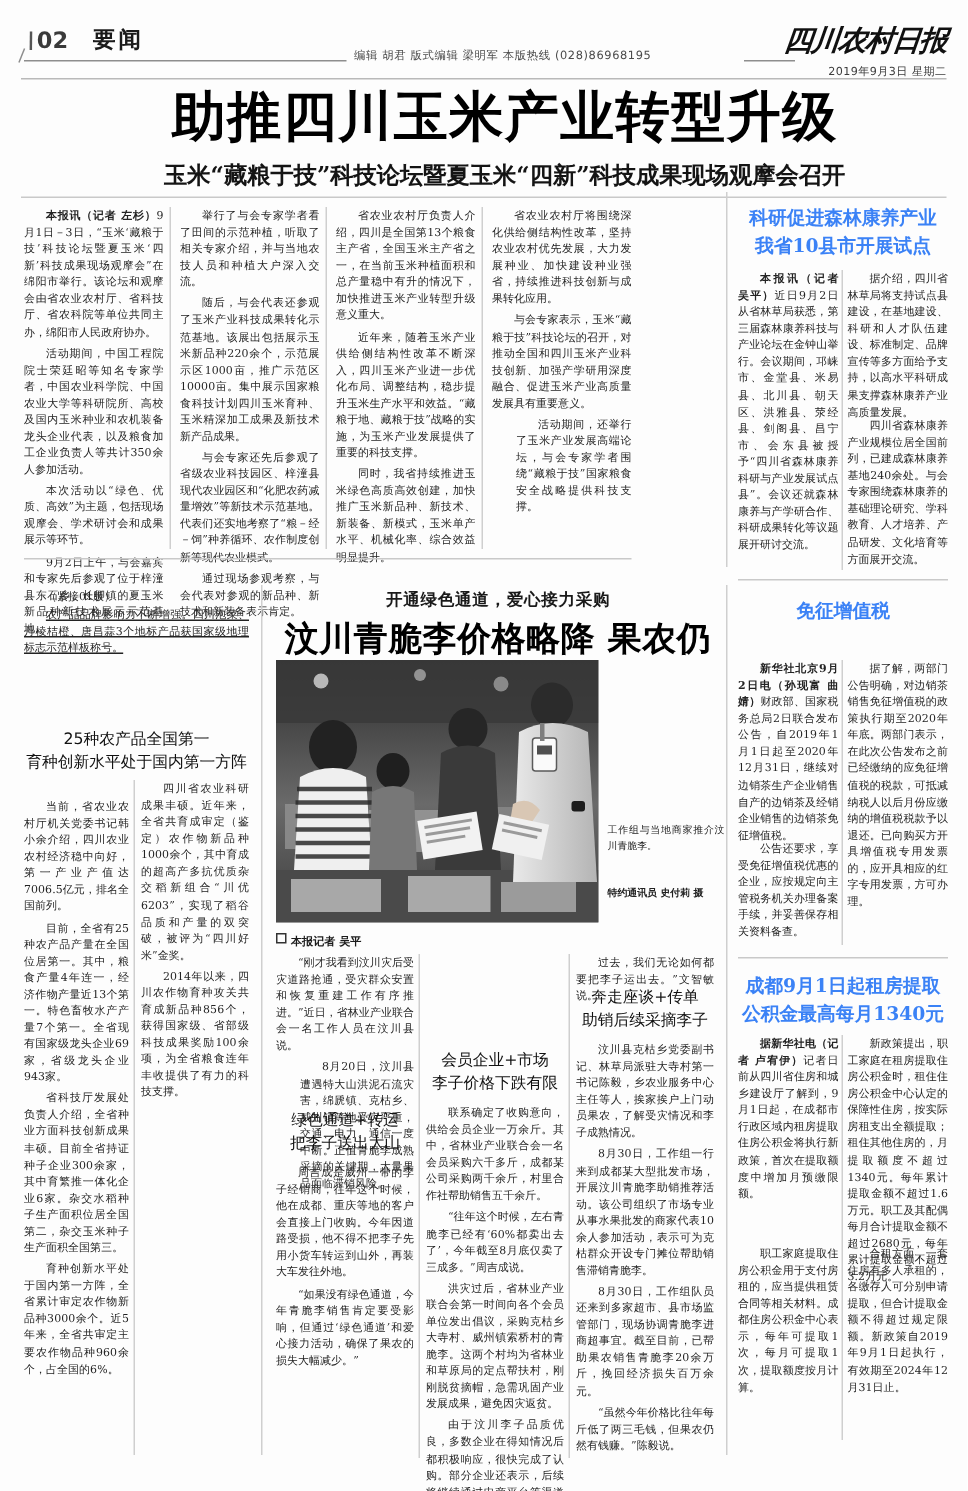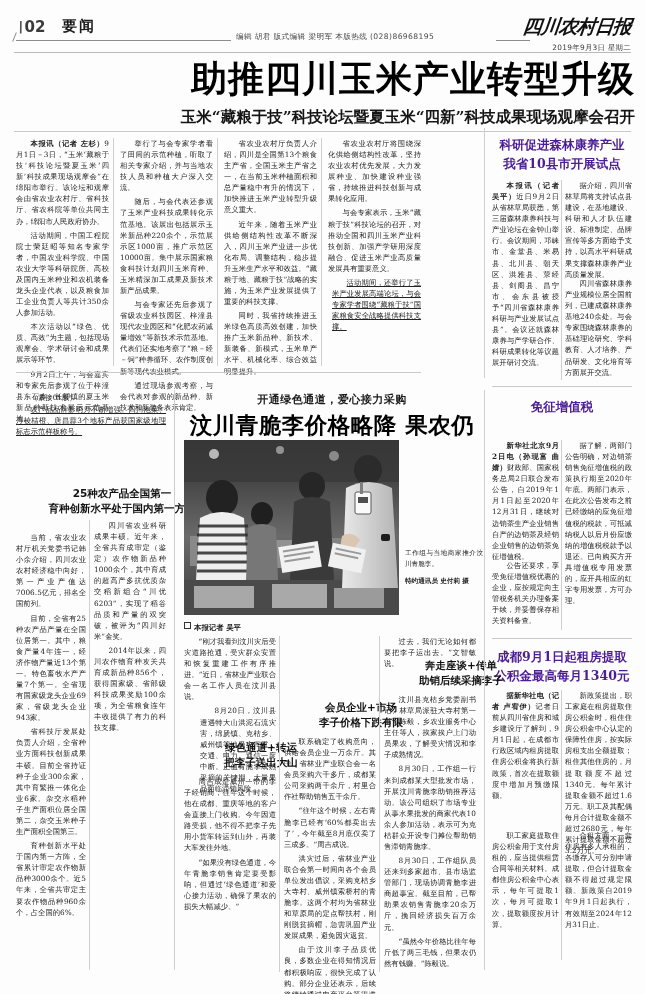--- a/index.html
+++ b/index.html
@@ -14,47 +14,47 @@
   .rule-left{position:absolute;left:16px;top:32px;width:215px;height:0;border-top:1px solid #8e8e8e;}
   .rule-left:after{content:"";position:absolute;left:-2px;top:-9px;width:1px;height:10px;background:#8e8e8e;transform:rotate(22deg);}
   .credits{position:absolute;left:236px;top:24px;width:255px;text-align:left;font-size:7.6px;color:#4b4b4b;letter-spacing:.4px;white-space:nowrap;}
   .rule-right{position:absolute;left:496px;top:32px;width:34px;height:0;border-top:1px solid #8e8e8e;}
   .brand{position:absolute;right:14px;top:6px;text-align:right;}
   .brand-name{font-family:"DejaVu Serif","Liberation Serif",serif;font-size:19px;font-weight:bold;font-style:italic;letter-spacing:-1px;color:#111;transform:skewX(-6deg);}
   .brand-date{margin-top:3px;font-size:7.4px;color:#3c3c3c;letter-spacing:.3px;}
   .hr-top{position:absolute;left:14px;top:52px;width:617px;height:0;border-top:1px solid #b9b9b9;}
 
   
-  .headline-wrap{position:absolute;left:18px;top:58px;width:617px;text-align:right;}
+  .headline-wrap{position:absolute;left:28px;top:58px;width:617px;text-align:center;}
   .headline{font-family:"DejaVu Sans","Liberation Sans",sans-serif;font-size:36px;font-weight:bold;letter-spacing:1px;color:#000;line-height:1.18;}
   .subhead{margin-top:7px;font-family:"DejaVu Serif","Liberation Serif",serif;font-size:15.5px;font-weight:bold;color:#141414;letter-spacing:0px;}
   .hr-underhead{position:absolute;left:14px;top:131px;width:617px;height:0;border-top:1px solid #c9c9c9;}
 
   
   .vline{position:absolute;width:0;border-left:1px solid #cfcfcf;}
 
   
   .col{position:absolute;font-family:"DejaVu Serif","Liberation Serif",serif;}
   .body-text{font-size:7.3px;line-height:1.52;color:#232323;text-align:justify;text-justify:inter-ideograph;letter-spacing:.05px;}
   .body-text b{font-weight:bold;}
 
-  .minihead{font-family:"DejaVu Sans","Liberation Sans",sans-serif;font-weight:bold;text-align:center;color:#111;margin-left:31px;}
+  .minihead{font-family:"DejaVu Sans","Liberation Sans",sans-serif;font-weight:normal;text-align:center;color:#111;}
   .mh-12{font-size:10.5px;line-height:1.45;}
 
-  .rhead{font-family:"DejaVu Serif","Liberation Serif",serif;font-size:12.5px;font-weight:bold;text-align:center;line-height:1.5;color:#4c1d95;}
+  .rhead{font-family:"DejaVu Serif","Liberation Serif",serif;font-size:12.5px;font-weight:bold;text-align:center;line-height:1.5;color:#3b82f6;}
 
   
   .feature-shoulder{font-family:"DejaVu Serif","Liberation Serif",serif;font-size:11px;font-weight:bold;text-align:center;color:#1a1a1a;letter-spacing:.5px;}
   .feature-head{font-family:"DejaVu Sans","Liberation Sans",sans-serif;font-size:22.5px;font-weight:bold;text-align:center;color:#000;letter-spacing:.5px;margin-top:3px;}
 
   
   .photo{position:absolute;left:184px;top:440px;width:215px;height:175px;overflow:hidden;background:#6d6d6d;}
   .photo svg{display:block;}
   .caption{position:absolute;left:405px;top:548px;width:78px;font-family:"DejaVu Serif","Liberation Serif",serif;font-size:6.6px;line-height:1.6;color:#222;text-align:justify;}
-  .caption .credit{font-weight:bold;display:block;margin-top:7px;}
+  .caption .credit{font-weight:bold;display:block;margin-top:21px;}
   .byline{position:absolute;left:184px;top:622px;font-family:"DejaVu Serif","Liberation Serif",serif;font-size:7.4px;font-weight:bold;color:#1b1b1b;}
   .byline .box{display:inline-block;width:5px;height:5px;border:1px solid #333;margin-right:3px;vertical-align:1px;}
 
   .divider-h{position:absolute;height:0;border-top:1px solid #c9c9c9;}
 </style>
 </head>
 <body>
 
 <div class="page">
 
@@ -90,21 +90,21 @@
       <p style="margin:0 0 3px 0;text-indent:2em;">通过现场参观考察，与会代表对参观的新品种、新技术和新装备表示肯定。</p>
     </div>
   <div class="col body-text" style="left:224px;top:138px;width:93px;">
       <p style="margin:0 0 3px 0;text-indent:2em;">省农业农村厅负责人介绍，四川是全国第13个粮食主产省，全国玉米主产省之一，在当前玉米种植面积和总产量稳中有升的情况下，加快推进玉米产业转型升级意义重大。</p>
       <p style="margin:0 0 3px 0;text-indent:2em;">近年来，随着玉米产业供给侧结构性改革不断深入，四川玉米产业进一步优化布局、调整结构，稳步提升玉米生产水平和效益。“藏粮于地、藏粮于技”战略的实施，为玉米产业发展提供了重要的科技支撑。</p>
       <p style="margin:0 0 3px 0;text-indent:2em;">同时，我省持续推进玉米绿色高质高效创建，加快推广玉米新品种、新技术、新装备、新模式，玉米单产水平、机械化率、综合效益明显提升。</p>
     </div>
   <div class="col body-text" style="left:328px;top:138px;width:93px;">
       <p style="margin:0 0 3px 0;text-indent:2em;">省农业农村厅将围绕深化供给侧结构性改革，坚持农业农村优先发展，大力发展种业、加快建设种业强省，持续推进科技创新与成果转化应用。</p>
       <p style="margin:0 0 3px 0;text-indent:2em;">与会专家表示，玉米“藏粮于技”科技论坛的召开，对推动全国和四川玉米产业科技创新、加强产学研用深度融合、促进玉米产业高质量发展具有重要意义。</p>
-      <p style="margin:0 0 3px 4px;text-indent:2em;text-decoration:underline;">活动期间，还举行了玉米产业发展高端论坛，与会专家学者围绕“藏粮于技”国家粮食安全战略提供科技支撑。</p>
+      <p style="margin:0 0 3px 16px;text-indent:2em;">活动期间，还举行了玉米产业发展高端论坛，与会专家学者围绕“藏粮于技”国家粮食安全战略提供科技支撑。</p>
     </div>
 
   <div class="vline" style="left:113px;top:138px;height:228px;"></div>
   <div class="vline" style="left:217px;top:138px;height:228px;"></div>
   <div class="vline" style="left:321px;top:138px;height:228px;"></div>
   <div class="vline" style="left:484px;top:128px;height:250px;"></div>
 
   <div class="col" style="left:492px;top:136px;width:140px;">
     <div class="rhead">科研促进森林康养产业</div>
     <div class="rhead">我省10县市开展试点</div>

